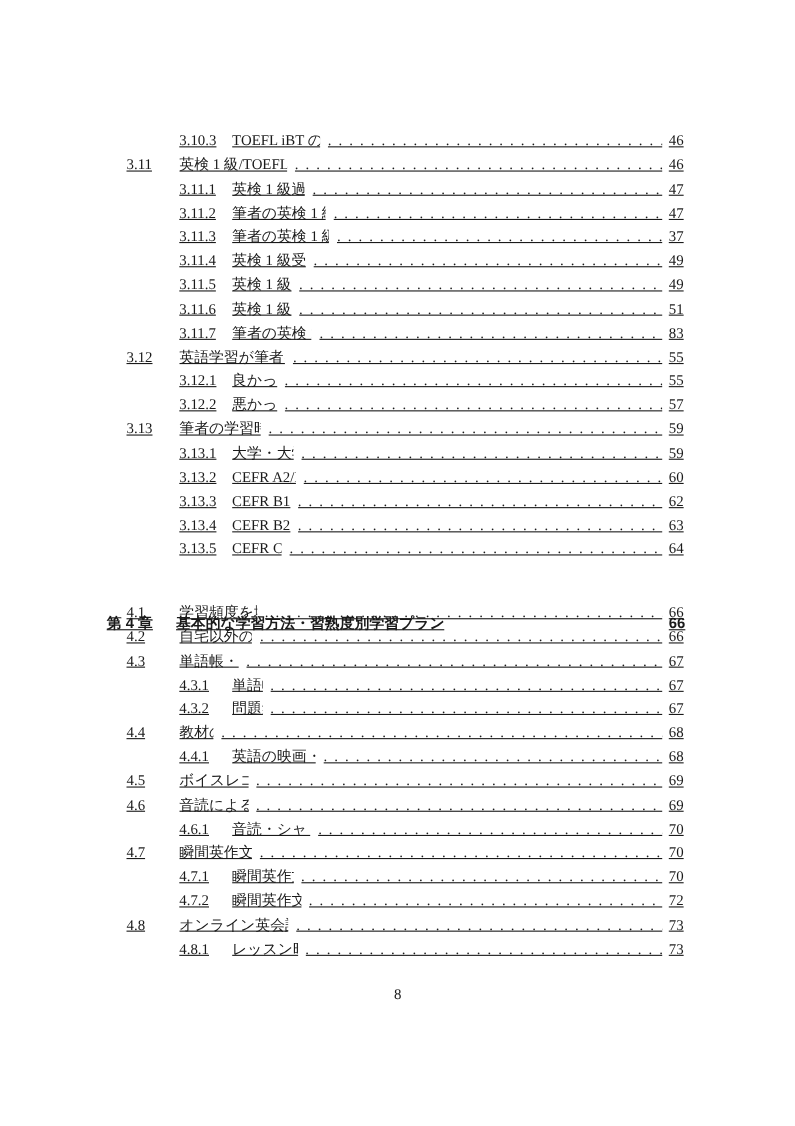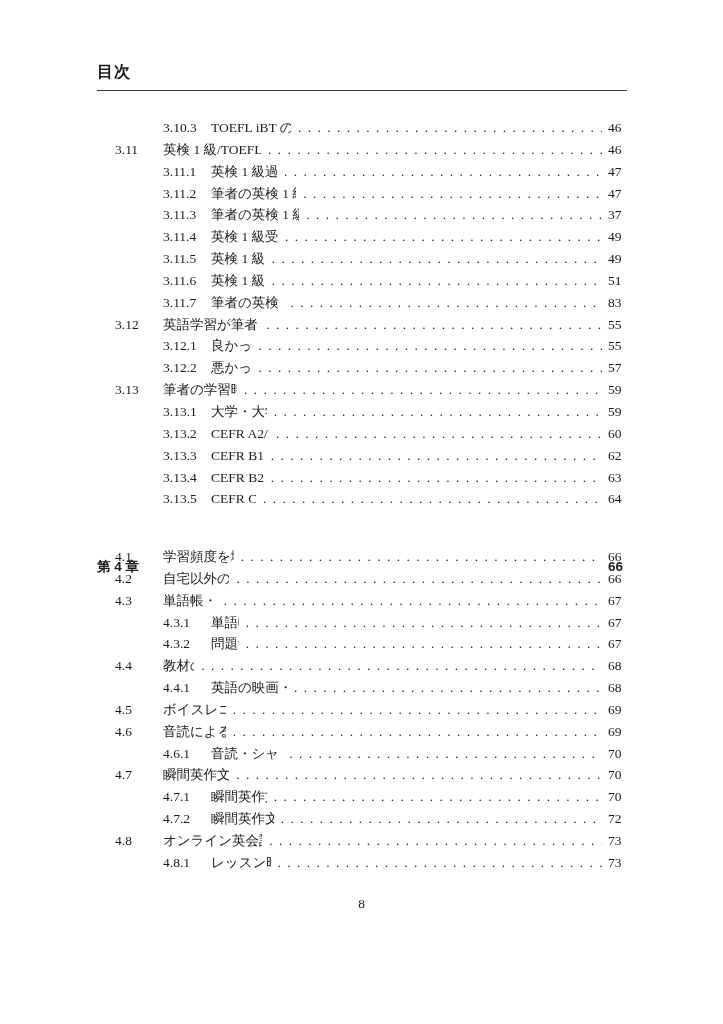--- a/index.html
+++ b/index.html
@@ -32,20 +32,21 @@
     position: absolute;
     left: 97px; right: 96px; top: 117px;
     font-size: 13.5px;
   }
   .row {
     display: flex;
     align-items: baseline;
     height: 21.85px;
     line-height: 21.85px;
     white-space: nowrap;
+    text-decoration: underline;
   }
   .row .num  { flex: 0 0 auto; }
   .row .title{ flex: 0 1 auto; overflow: hidden; }
   .row .dots {
     flex: 1 1 auto;
     overflow: hidden;
     margin: 0 6px 0 7px;
     min-width: 10px;
     color: #1a1a1a;
   }
@@ -80,23 +81,20 @@
     left: 0; right: 0; top: 896px;
     text-align: center;
     font-size: 13.5px;
   }
 </style>
 </head>
 <body>
 
 <div class="page">
 
-  <div class="toc-header">
-    <span class="title">目次</span>
-  </div>
 
   <div class="toc-list">
       <div class="row subsection">
     <span class="num">3.10.3</span>
     <span class="title">TOEFL iBT のスコアアップの難しさについて</span>
     <span class="dots"></span>
     <span class="pg">46</span>
   </div>
       <div class="row section">
     <span class="num">3.11</span>
@@ -195,20 +193,21 @@
     <span class="pg">63</span>
   </div>
       <div class="row subsection">
     <span class="num">3.13.5</span>
     <span class="title">CEFR C1 期 (2020 年〜)</span>
     <span class="dots"></span>
     <span class="pg">64</span>
   </div>
       <div class="row chapter">
     <span class="num">第 4 章</span>
+    <span class="title">基本的な学習方法・習熟度別学習プラン</span>
     <span class="dots"></span>
     <span class="pg">66</span>
   </div>
       <div class="row section">
     <span class="num">4.1</span>
     <span class="title">学習頻度を増やすことを意識する</span>
     <span class="dots"></span>
     <span class="pg">66</span>
   </div>
       <div class="row section">

